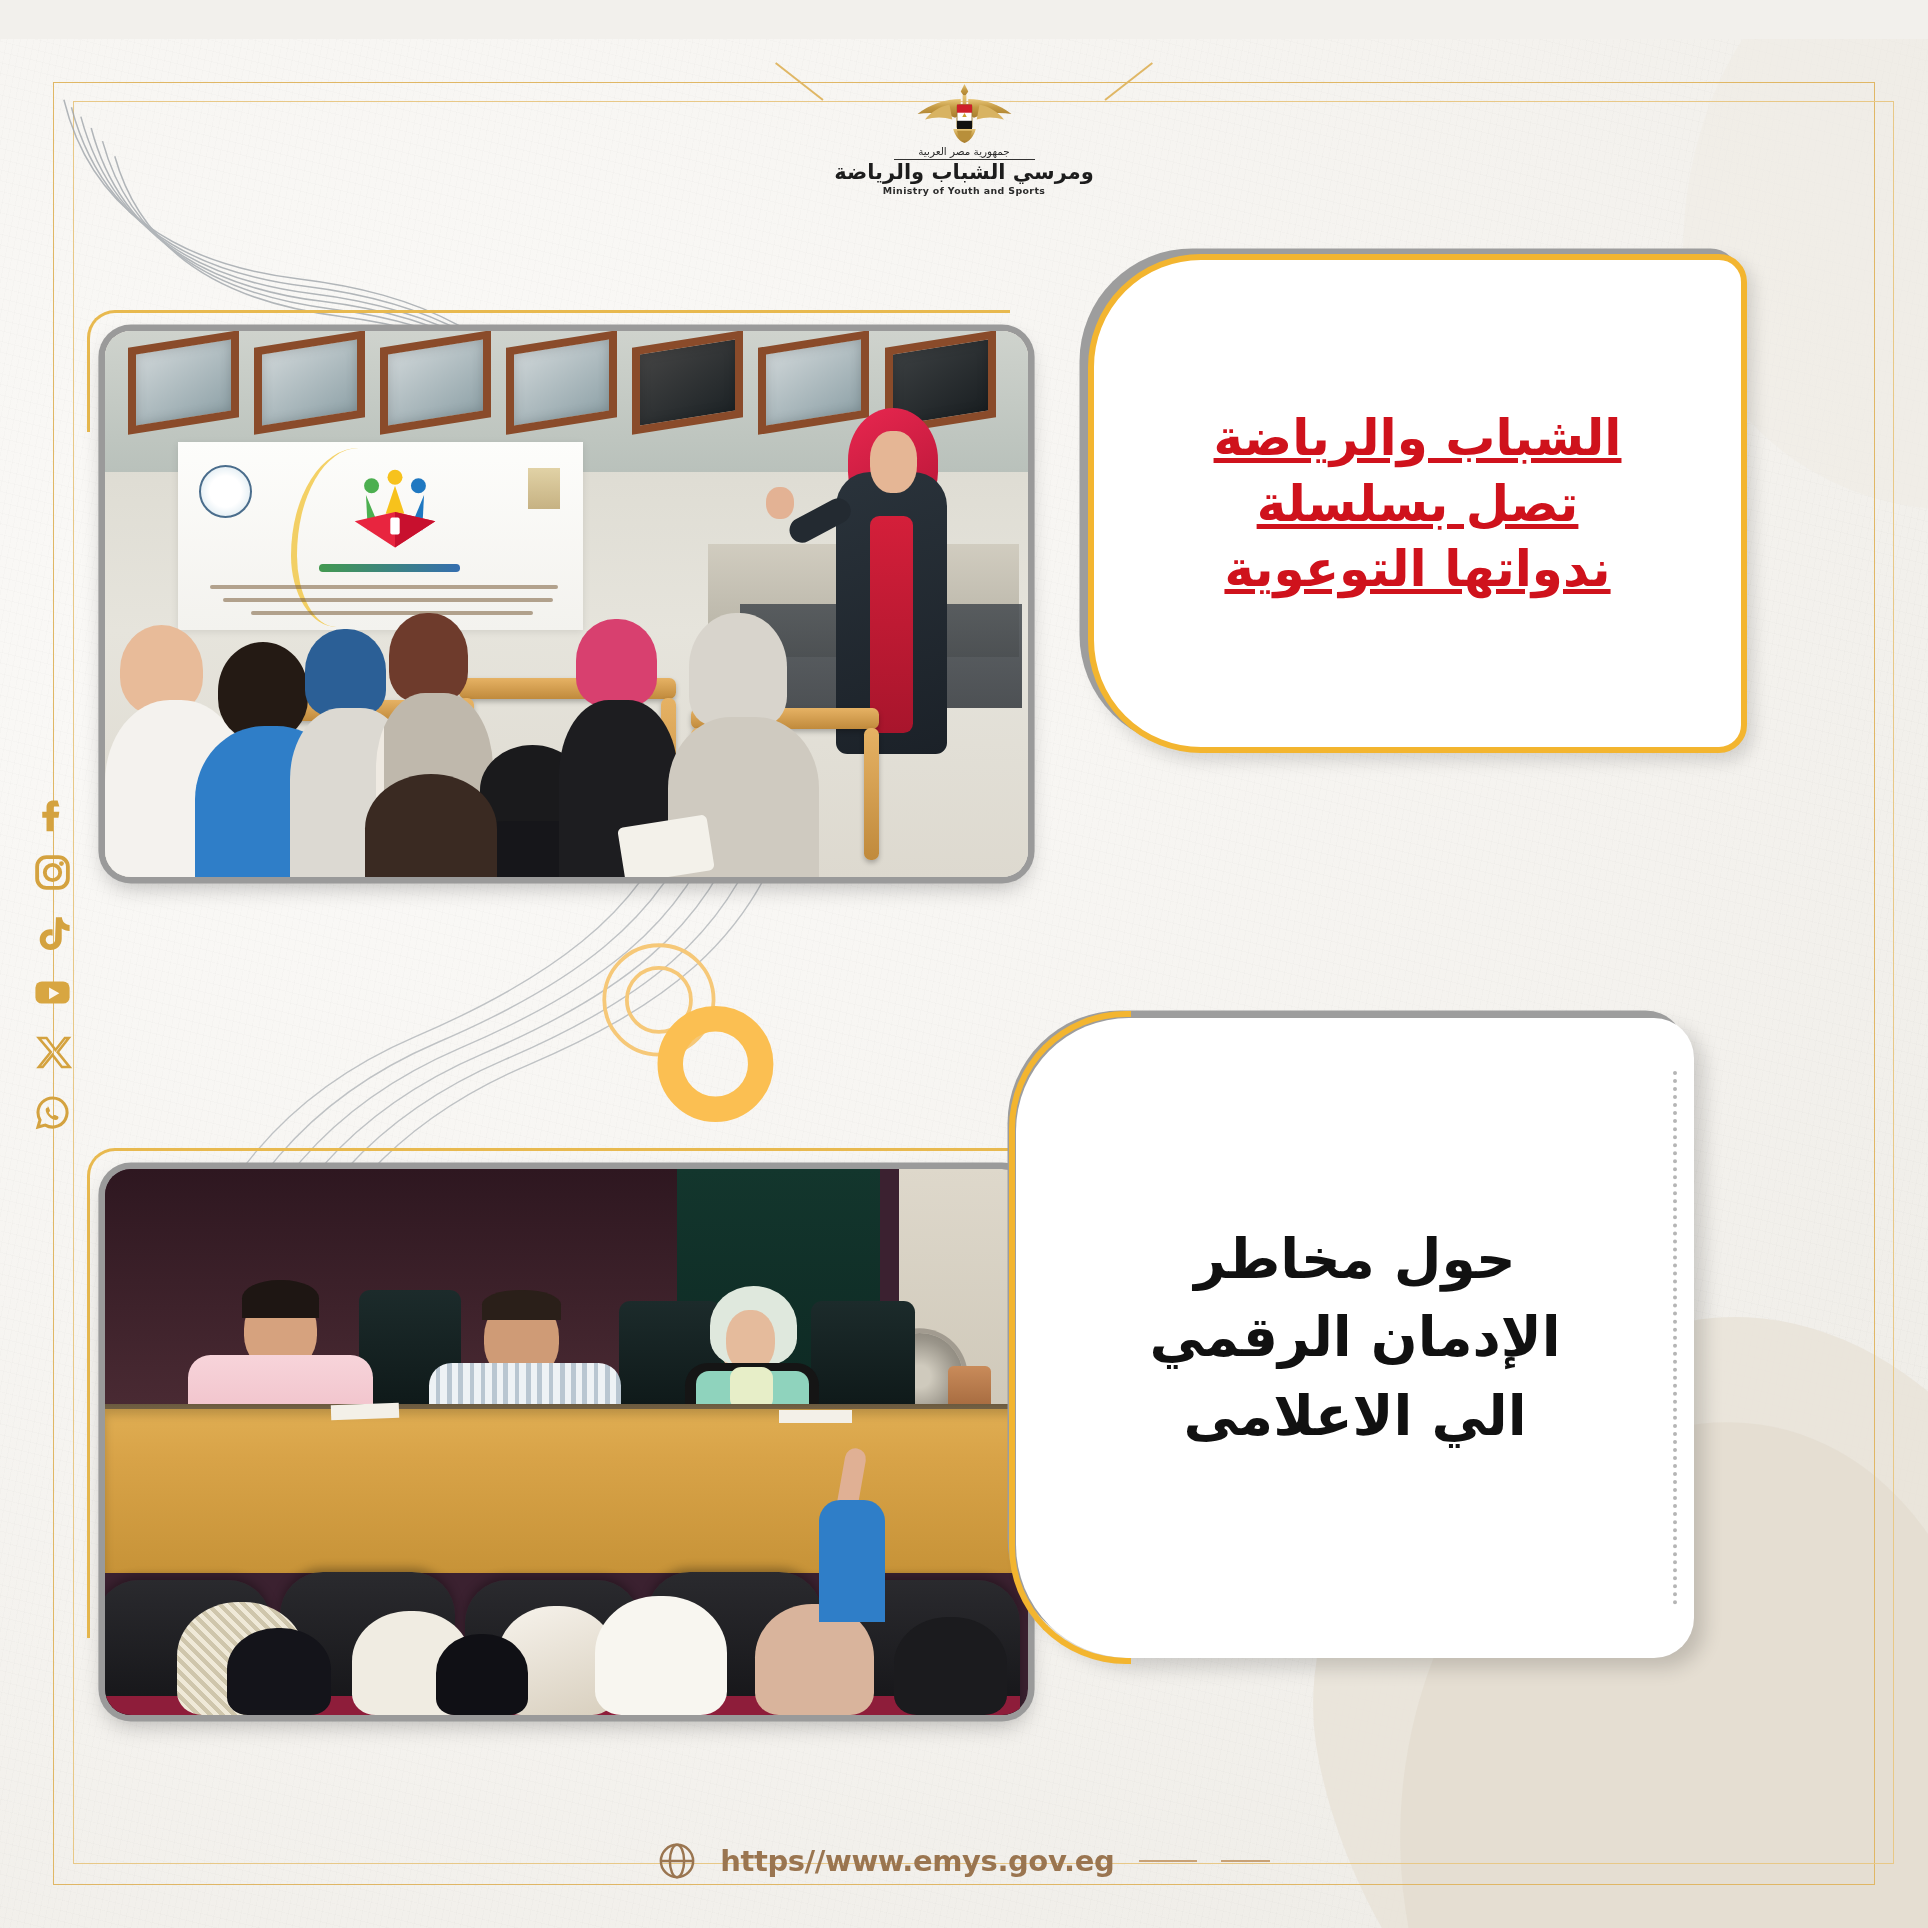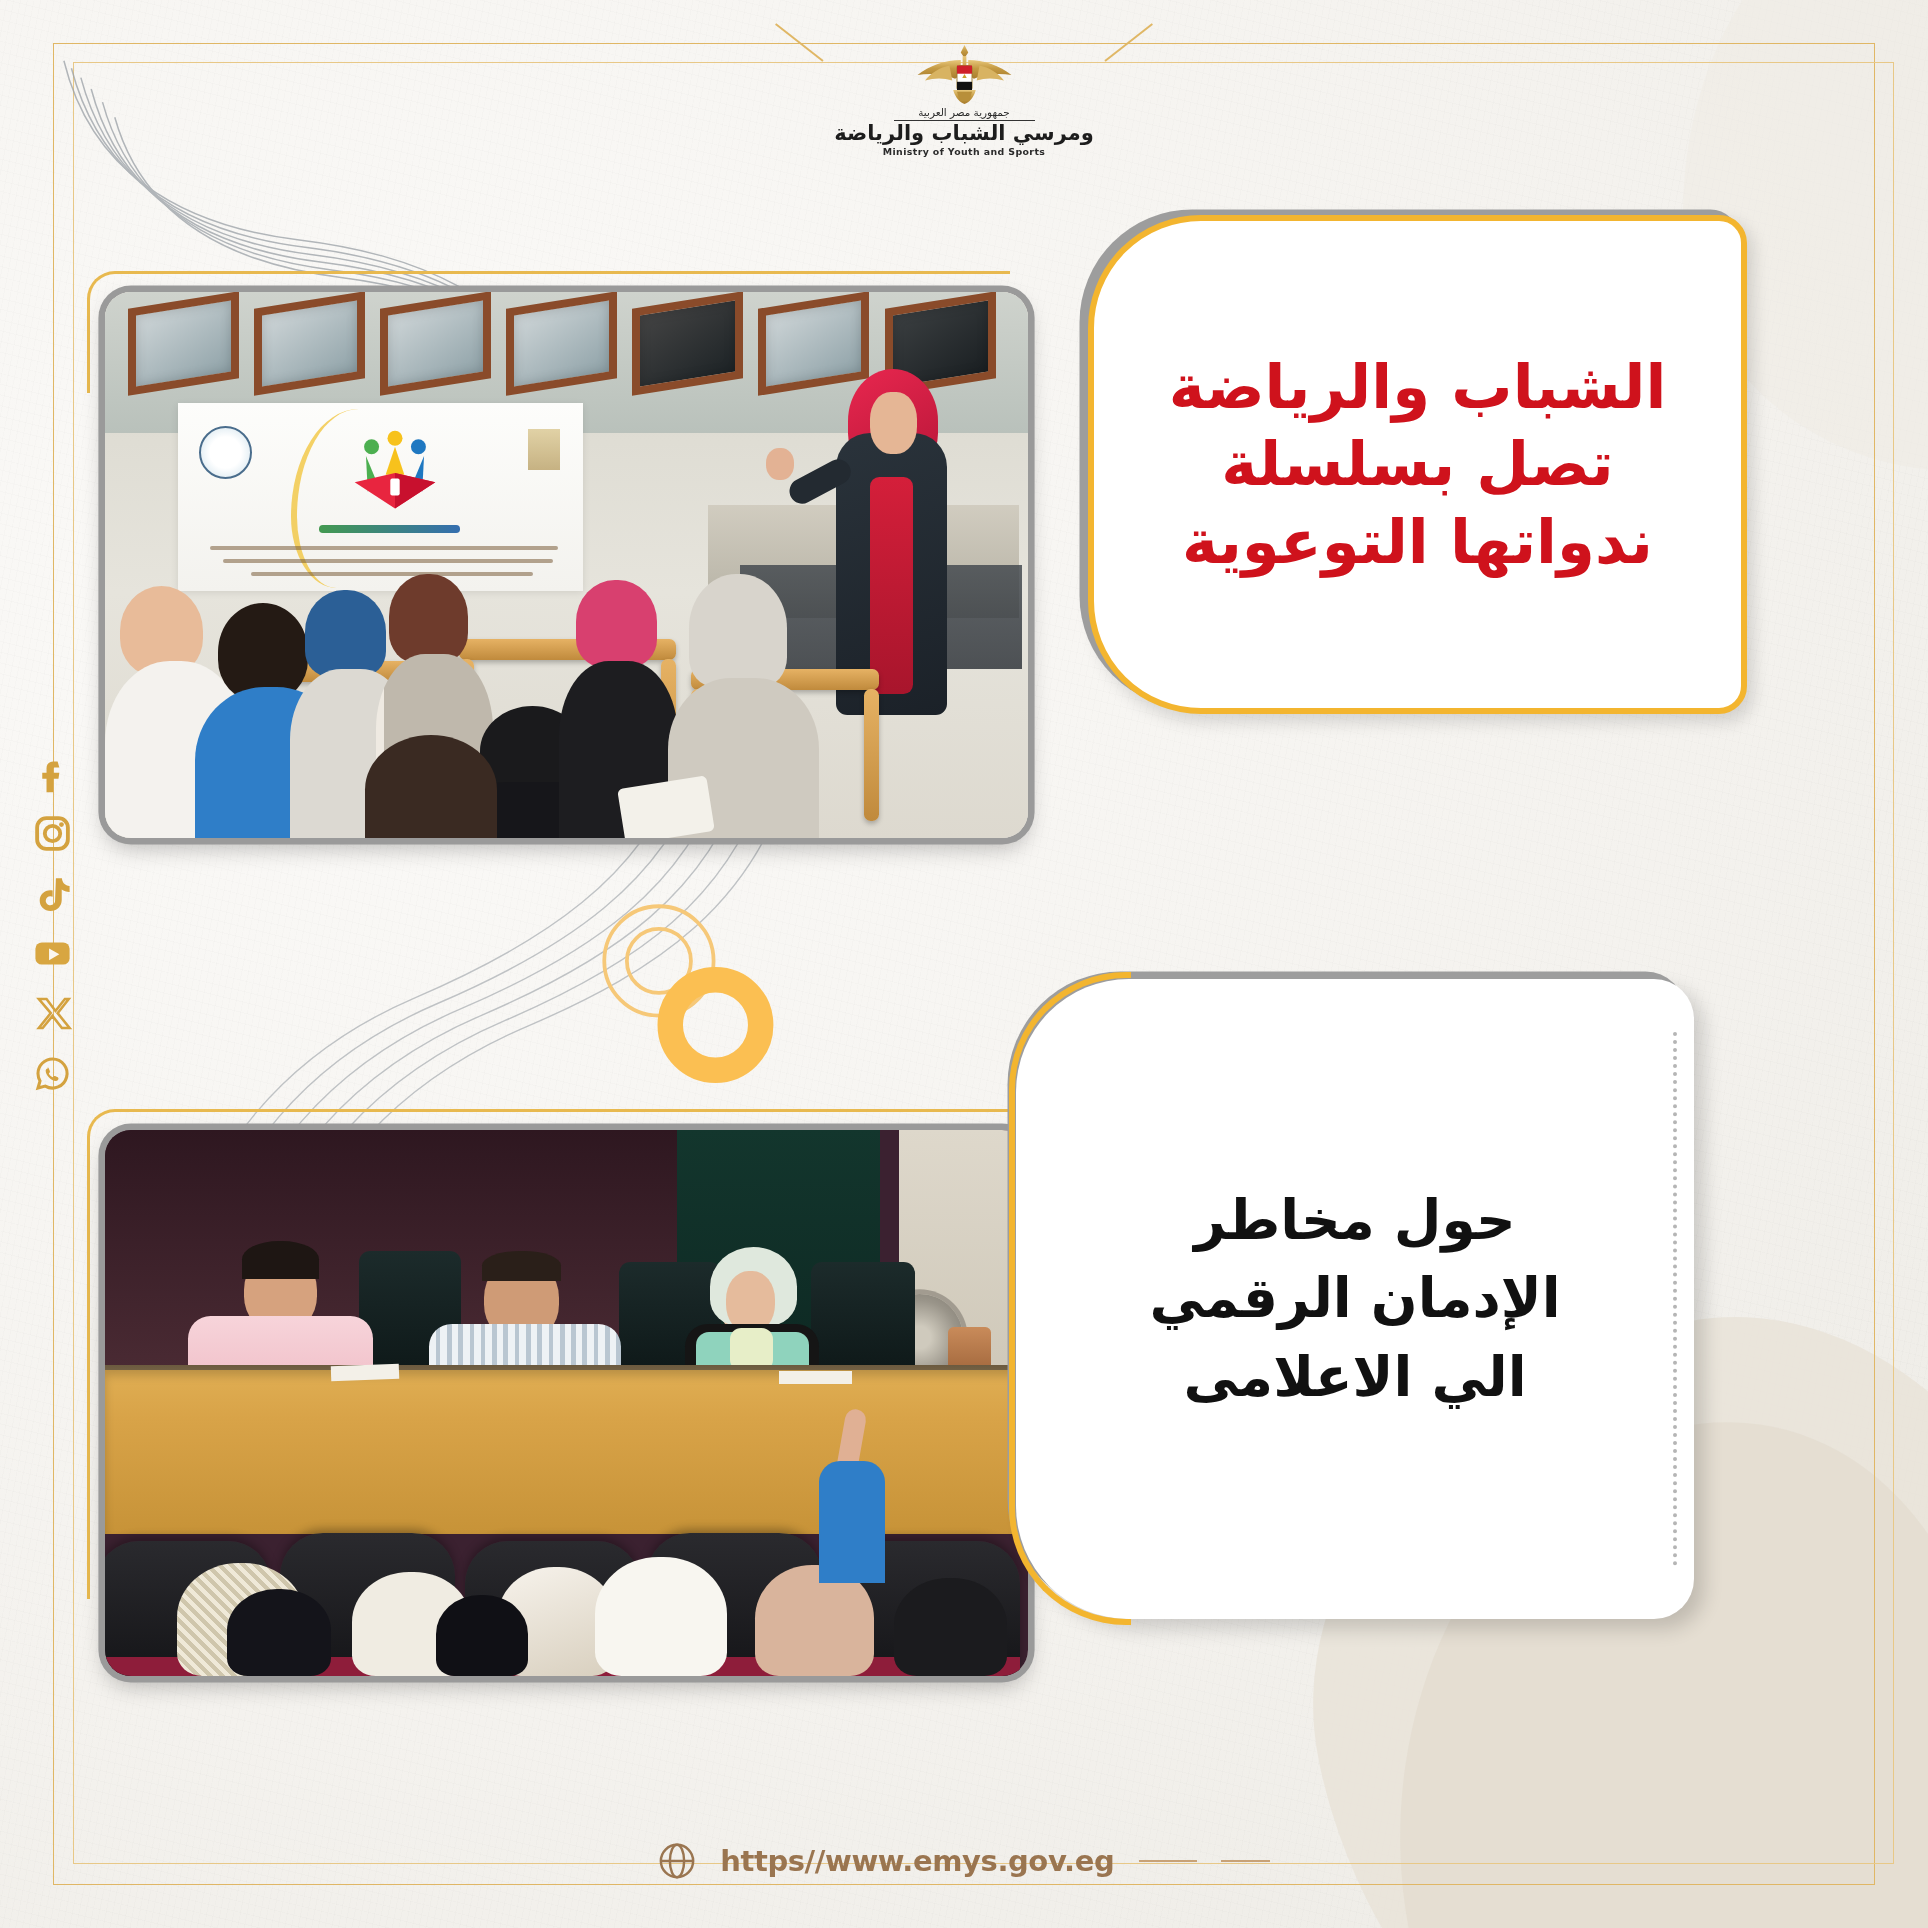--- a/index.html
+++ b/index.html
@@ -11,20 +11,21 @@
   }
 
   
   .poster {
     position:absolute; inset:0;
     background:
       repeating-linear-gradient(101deg, rgba(0,0,0,0.012) 0px, rgba(0,0,0,0.012) 0.9px, transparent 0.9px, transparent 6.6px),
       repeating-linear-gradient(14deg, rgba(0,0,0,0.010) 0px, rgba(0,0,0,0.010) 0.9px, transparent 0.9px, transparent 10.4px),
       radial-gradient(ellipse at 20% 30%, #fbfaf8 0%, #f4f2ee 60%, #eceae4 100%);
     overflow:hidden;
+    margin-top:39px;
   }
 
   
   .blob-a {
     position:absolute; right:-169px; bottom:-245px;
     width:772px; height:847px;
     background:#e9e3d8; opacity:.85;
     border-radius:58% 42% 46% 54% / 42% 50% 50% 58%;
     transform:rotate(-12deg);
   }
@@ -265,22 +266,22 @@
     border:6.6px solid #f3b52f;
     box-shadow:-8.5px -5.6px 0 0 #9d9d9d, 5.6px 7.5px 17px rgba(0,0,0,.14);
   }
   .card-1 .ctext {
     position:absolute; inset:0;
     display:flex; flex-direction:column; align-items:center; justify-content:center;
     direction:rtl; text-align:center; gap:9.4px;
     padding:24.5px 32px;
   }
   .card-1 .line {
-    color:#cf121c; font-weight:bold; font-size:61px; line-height:1.12;
-    font-family:"DejaVu Sans", sans-serif; white-space:nowrap;
+    color:#cf121c; font-weight:bold; font-size:50px; line-height:1.12;
+    font-family:"DejaVu Sans", sans-serif; white-space:nowrap;text-decoration:underline;
   }
 
   .card-2 {
     left:1016px; top:979px; width:678px; height:640px;
     border-radius:113px 40px 40px 113px;
     background:#fff;
     box-shadow:-8.5px -7.5px 0 0 #9d9d9d, 9.4px 9.4px 19px rgba(0,0,0,.16);
   }
   .card-2 .dots {
     position:absolute; right:17px; top:53px; bottom:53px; width:0;

